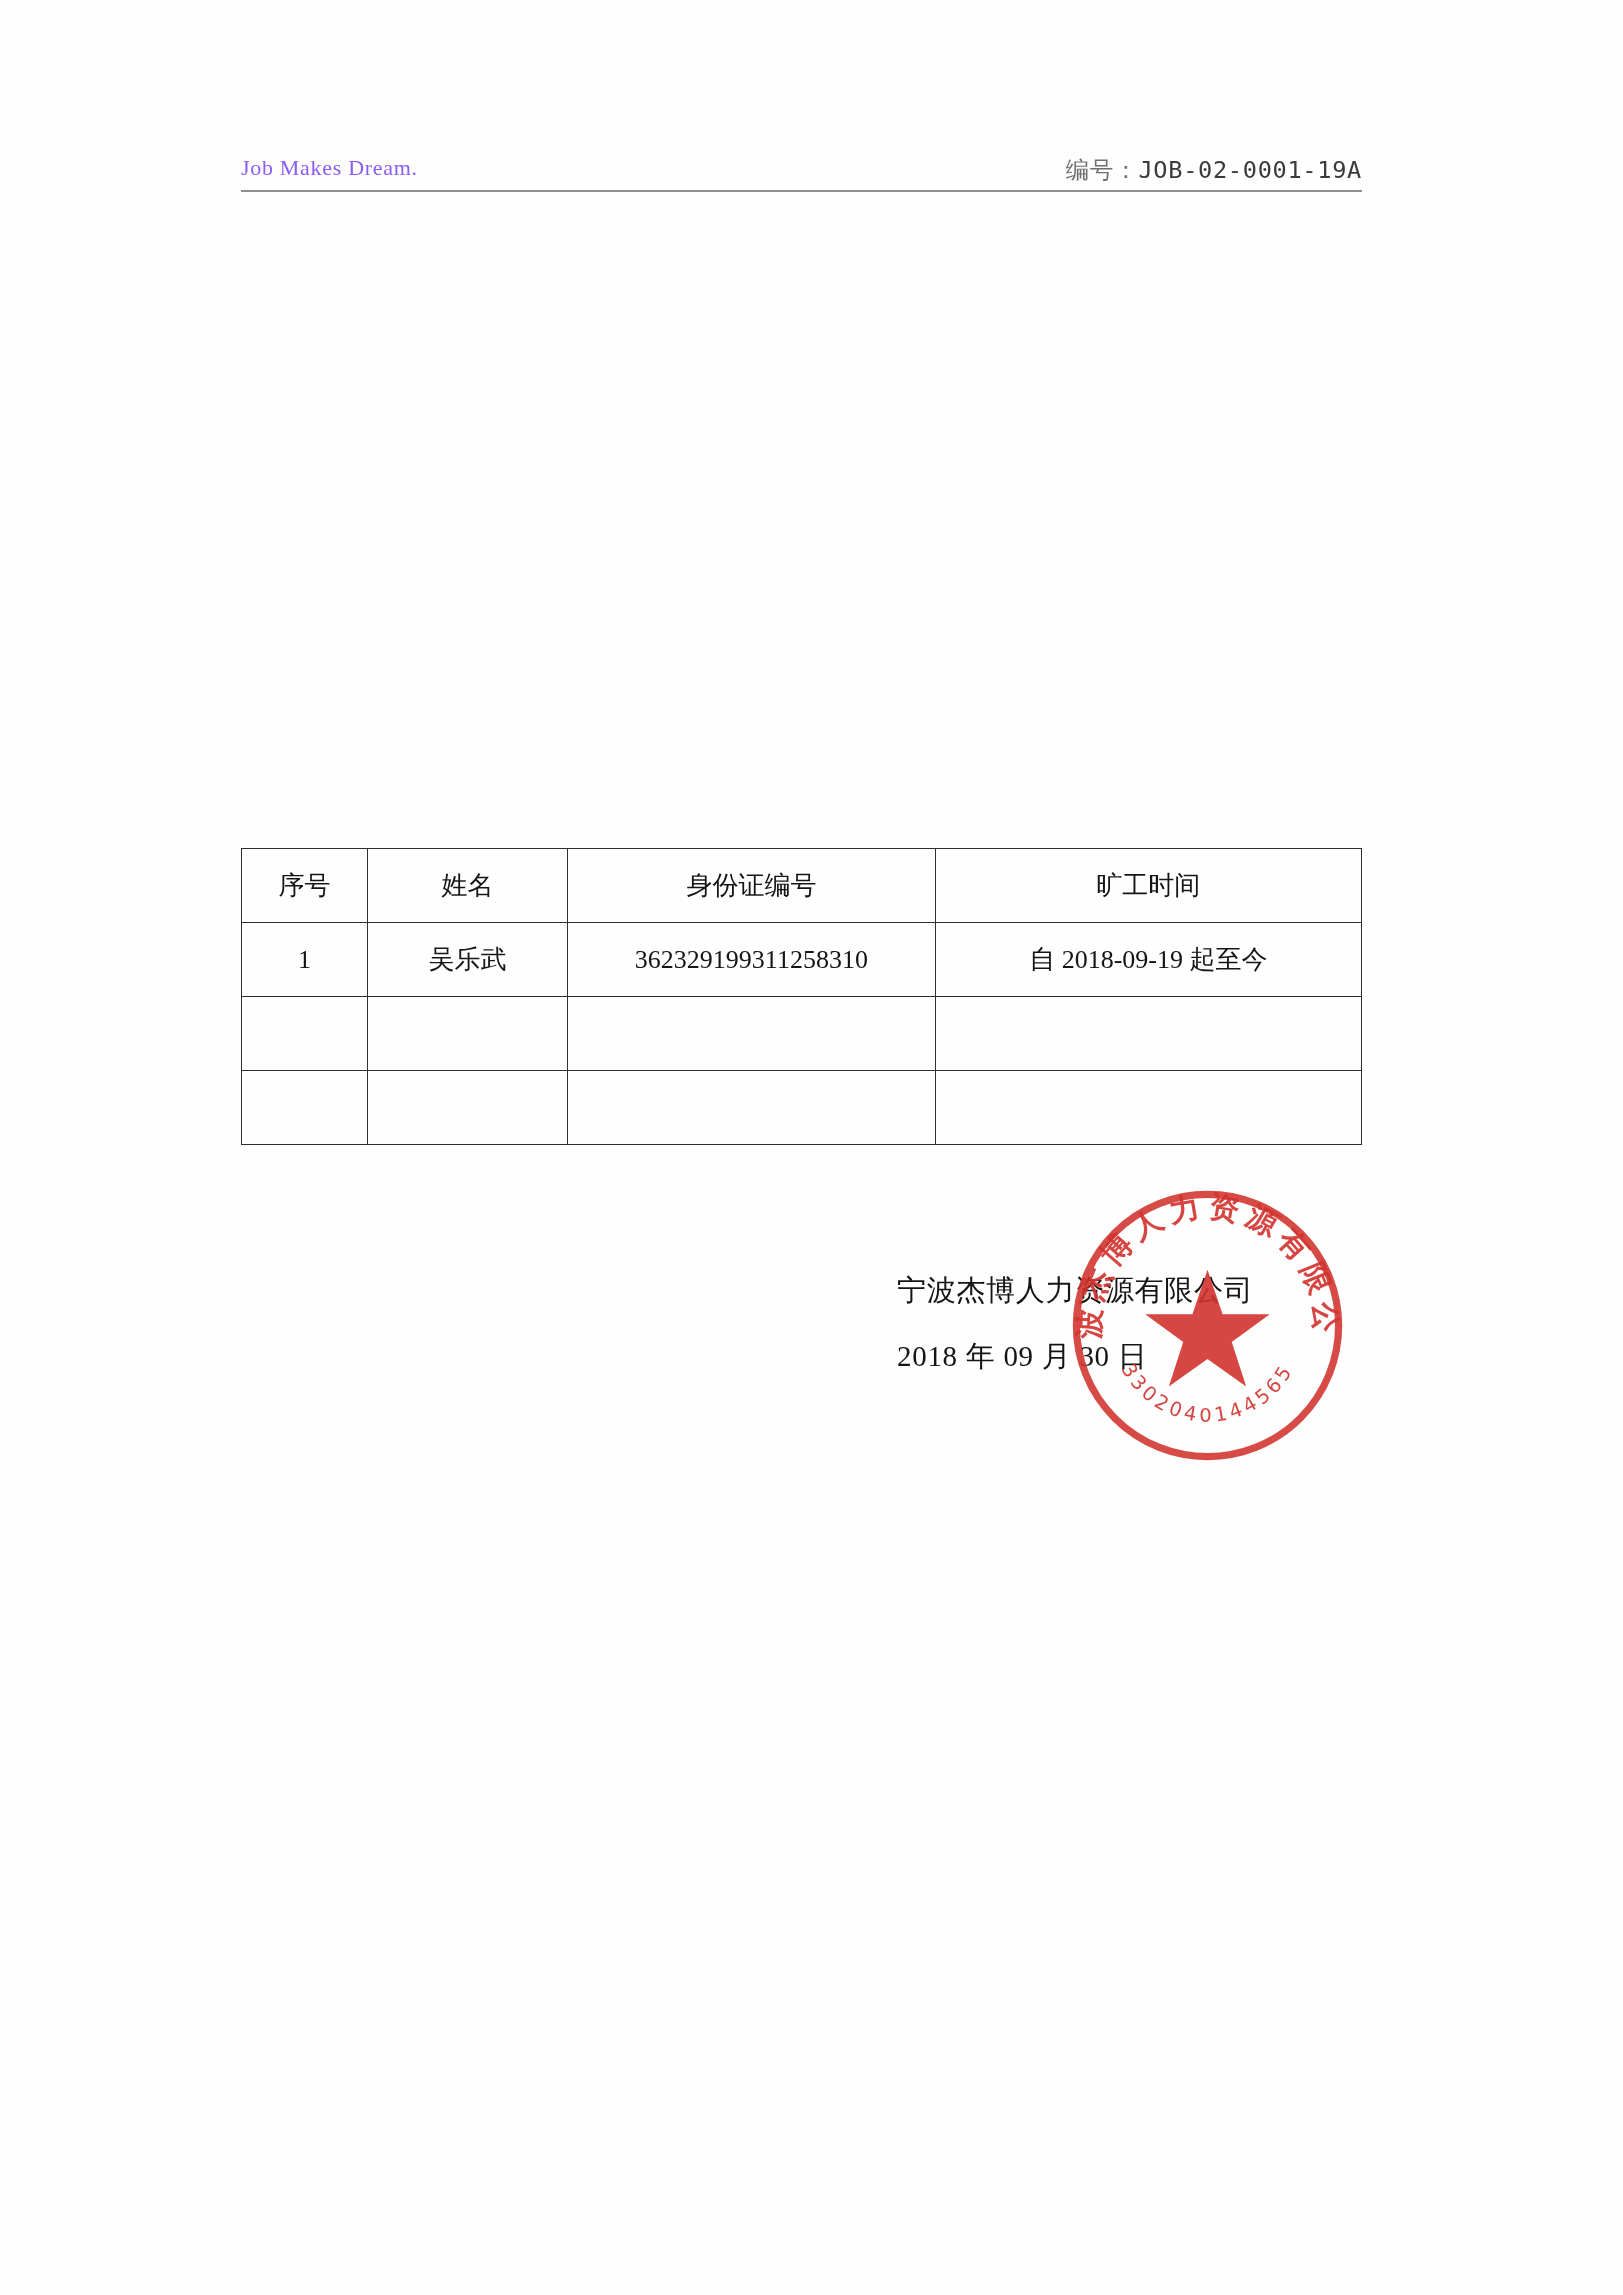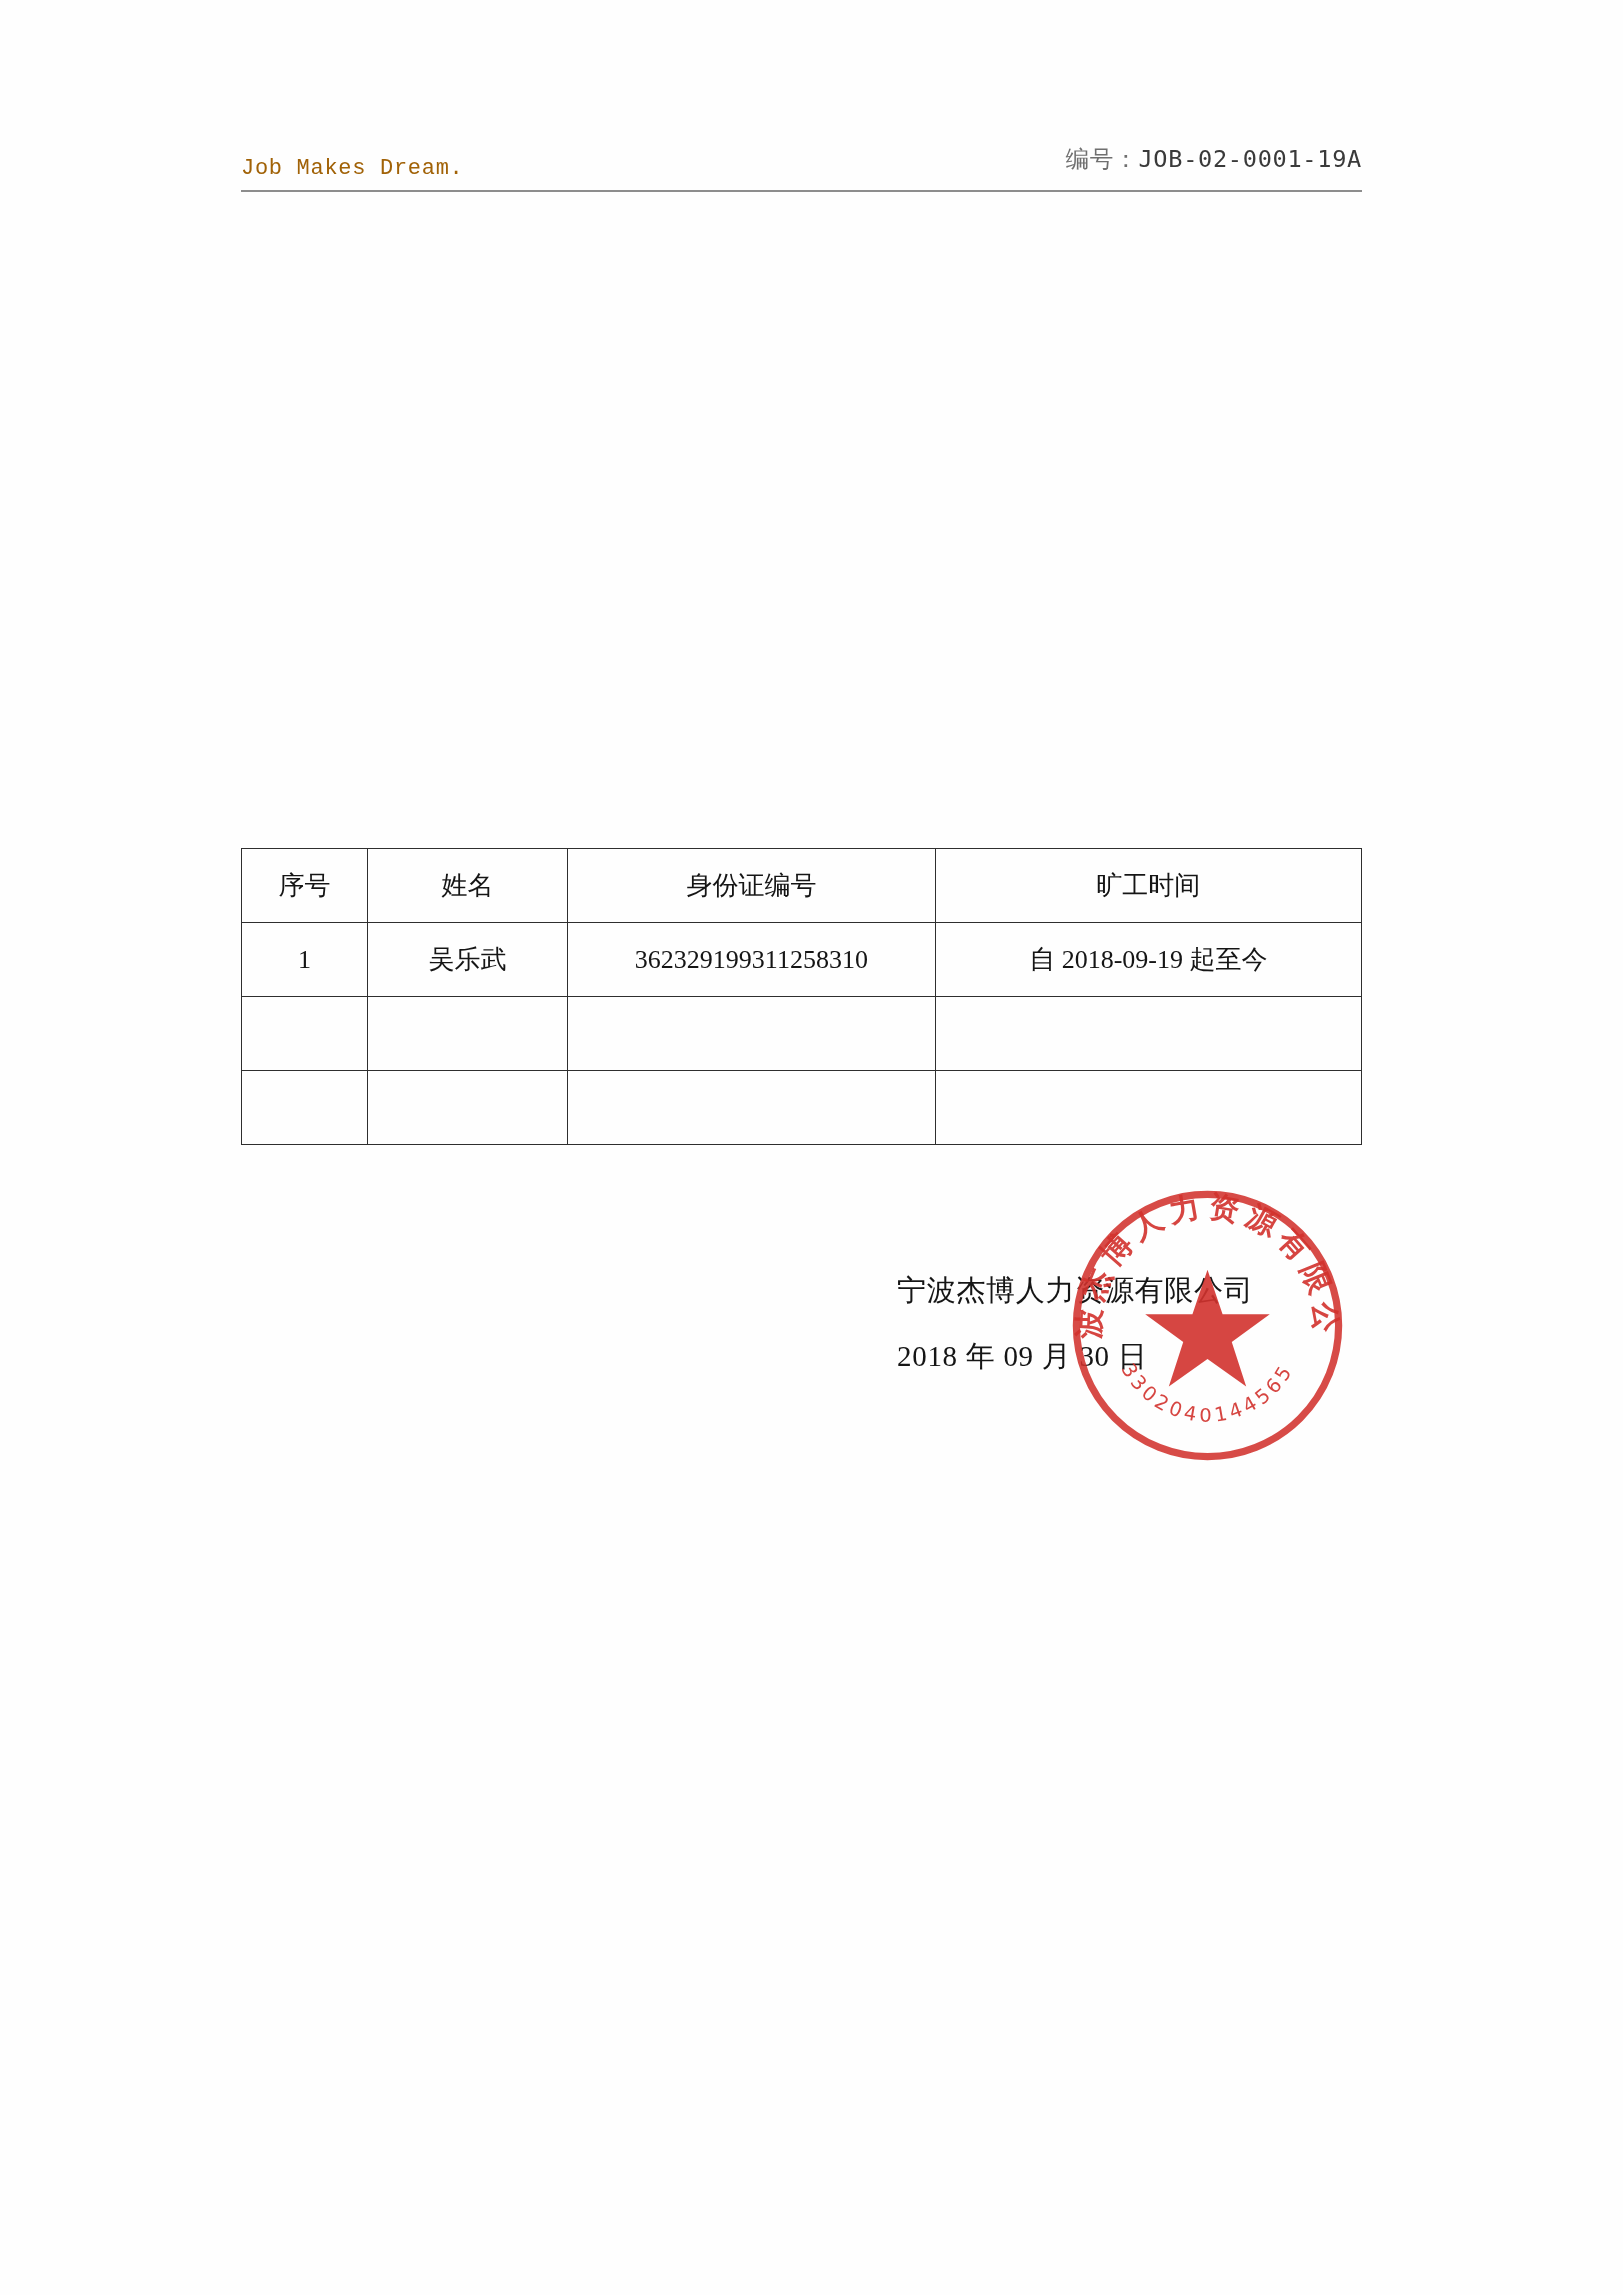--- a/index.html
+++ b/index.html
@@ -25,32 +25,32 @@
     left: 241px;
     top: 134px;
     width: 1121px;
     height: 56px;
     border-bottom: 2px solid #8d8d8d;
     display: flex;
     align-items: flex-end;
     justify-content: space-between;
   }
   .header-left {
-    font-family: Liberation Mono, monospace;
+    font-family: Liberation Serif, serif;
     font-size: 22px;
     letter-spacing: 0.7px;
-    color: #a16207;
+    color: #8b5cf6;
     padding-bottom: 9.2px;
   }
   .header-right {
     font-family: "DejaVu Sans Mono", "Liberation Mono", monospace;
     font-size: 23.6px;
     letter-spacing: 0.7px;
     color: #6f6f6f;
-    padding-bottom: 15px;
+    padding-bottom: 4px;
   }
   .header-right .code {
     color: #3a3a3a;
   }
 
   
   .doc-title {
     position: absolute;
     left: 0;
     top: 291px;

